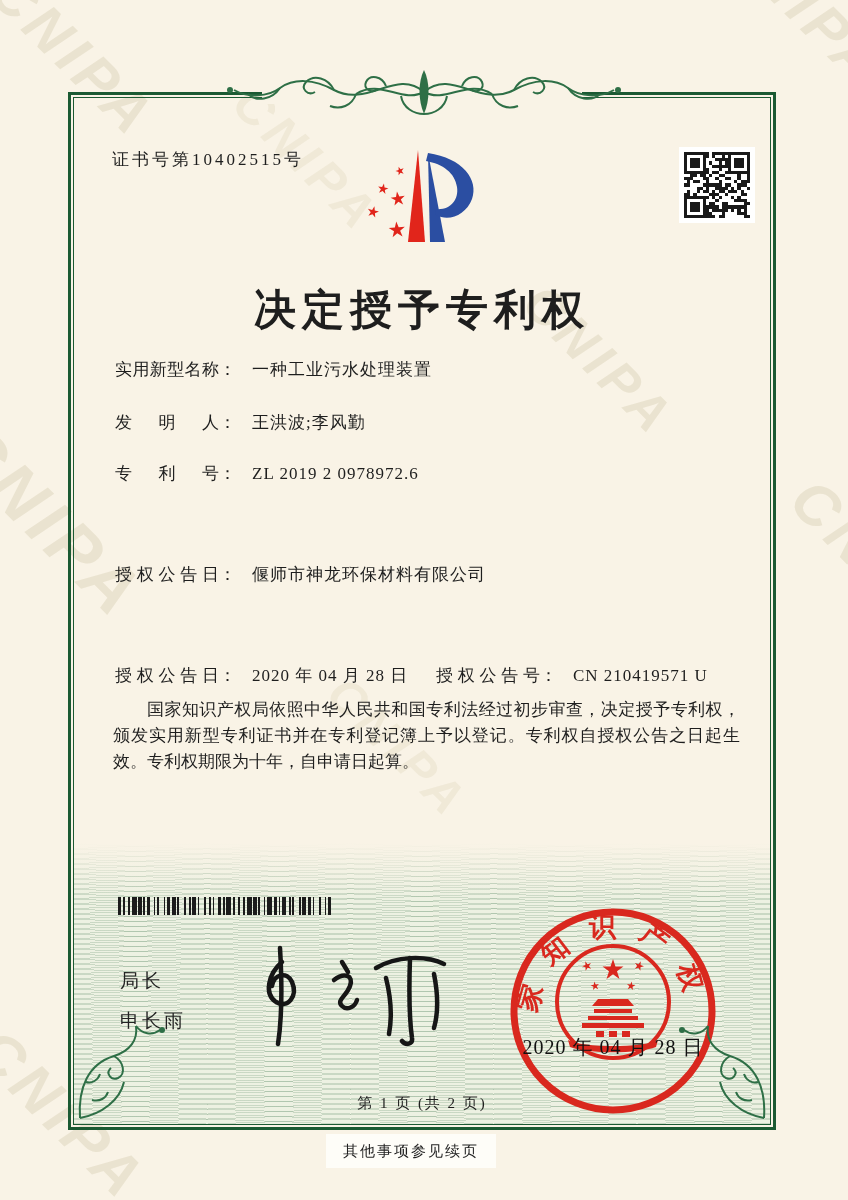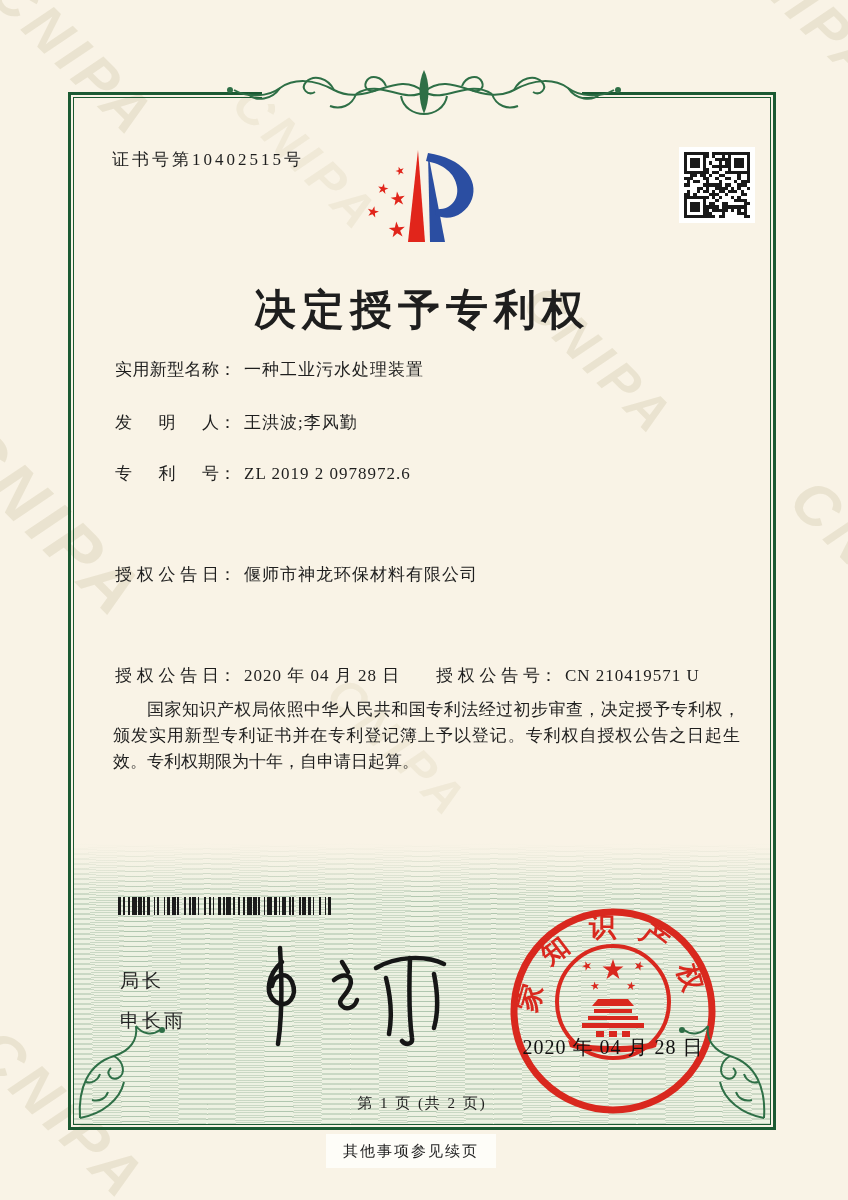--- a/index.html
+++ b/index.html
@@ -24,21 +24,21 @@
   .logo{position:absolute;left:355px;top:145px;z-index:4;}
   .qr-box{position:absolute;left:679px;top:147px;width:76px;height:76px;background:#ffffff;
           box-sizing:border-box;padding:5px;z-index:4;}
   .qr-grid{display:grid;width:66px;height:66px;grid-template-columns:repeat(21,1fr);grid-template-rows:repeat(21,1fr);}
   .qm{background:#191919;}
   .title{position:absolute;left:68px;top:254px;width:708px;text-align:center;font-size:42px;
          font-weight:bold;letter-spacing:6px;z-index:4;}
   .frow{position:absolute;left:115px;right:100px;font-size:17px;z-index:4;white-space:nowrap;}
   .flabel{display:inline-block;width:104px;text-align:justify;text-align-last:justify;vertical-align:bottom;}
   .fcolon{display:inline-block;margin-right:8px;}
-  .fvalue{letter-spacing:1px;}
+  .fvalue{letter-spacing:1px;margin-left:8px;}
   .fgroup2{position:absolute;left:321px;top:0;}
   .bodytext{position:absolute;left:113px;top:697px;width:627px;z-index:4;}
   .bodytext p{margin:0;text-indent:2em;font-size:17px;line-height:26px;text-align:justify;}
   .barcode{position:absolute;left:118px;top:897px;width:219px;height:18px;display:flex;z-index:4;}
   .barcode span{display:block;height:100%;}
   .barcode .bar{background:#1c1c1c;}
   .sig-labels{position:absolute;left:120px;top:968px;z-index:4;
               font-family:"Liberation Sans","DejaVu Sans",sans-serif;font-size:19px;letter-spacing:3px;color:#222;}
   .sig-labels div{margin-bottom:14px;}
   .sig-script{position:absolute;left:238px;top:942px;z-index:4;}

